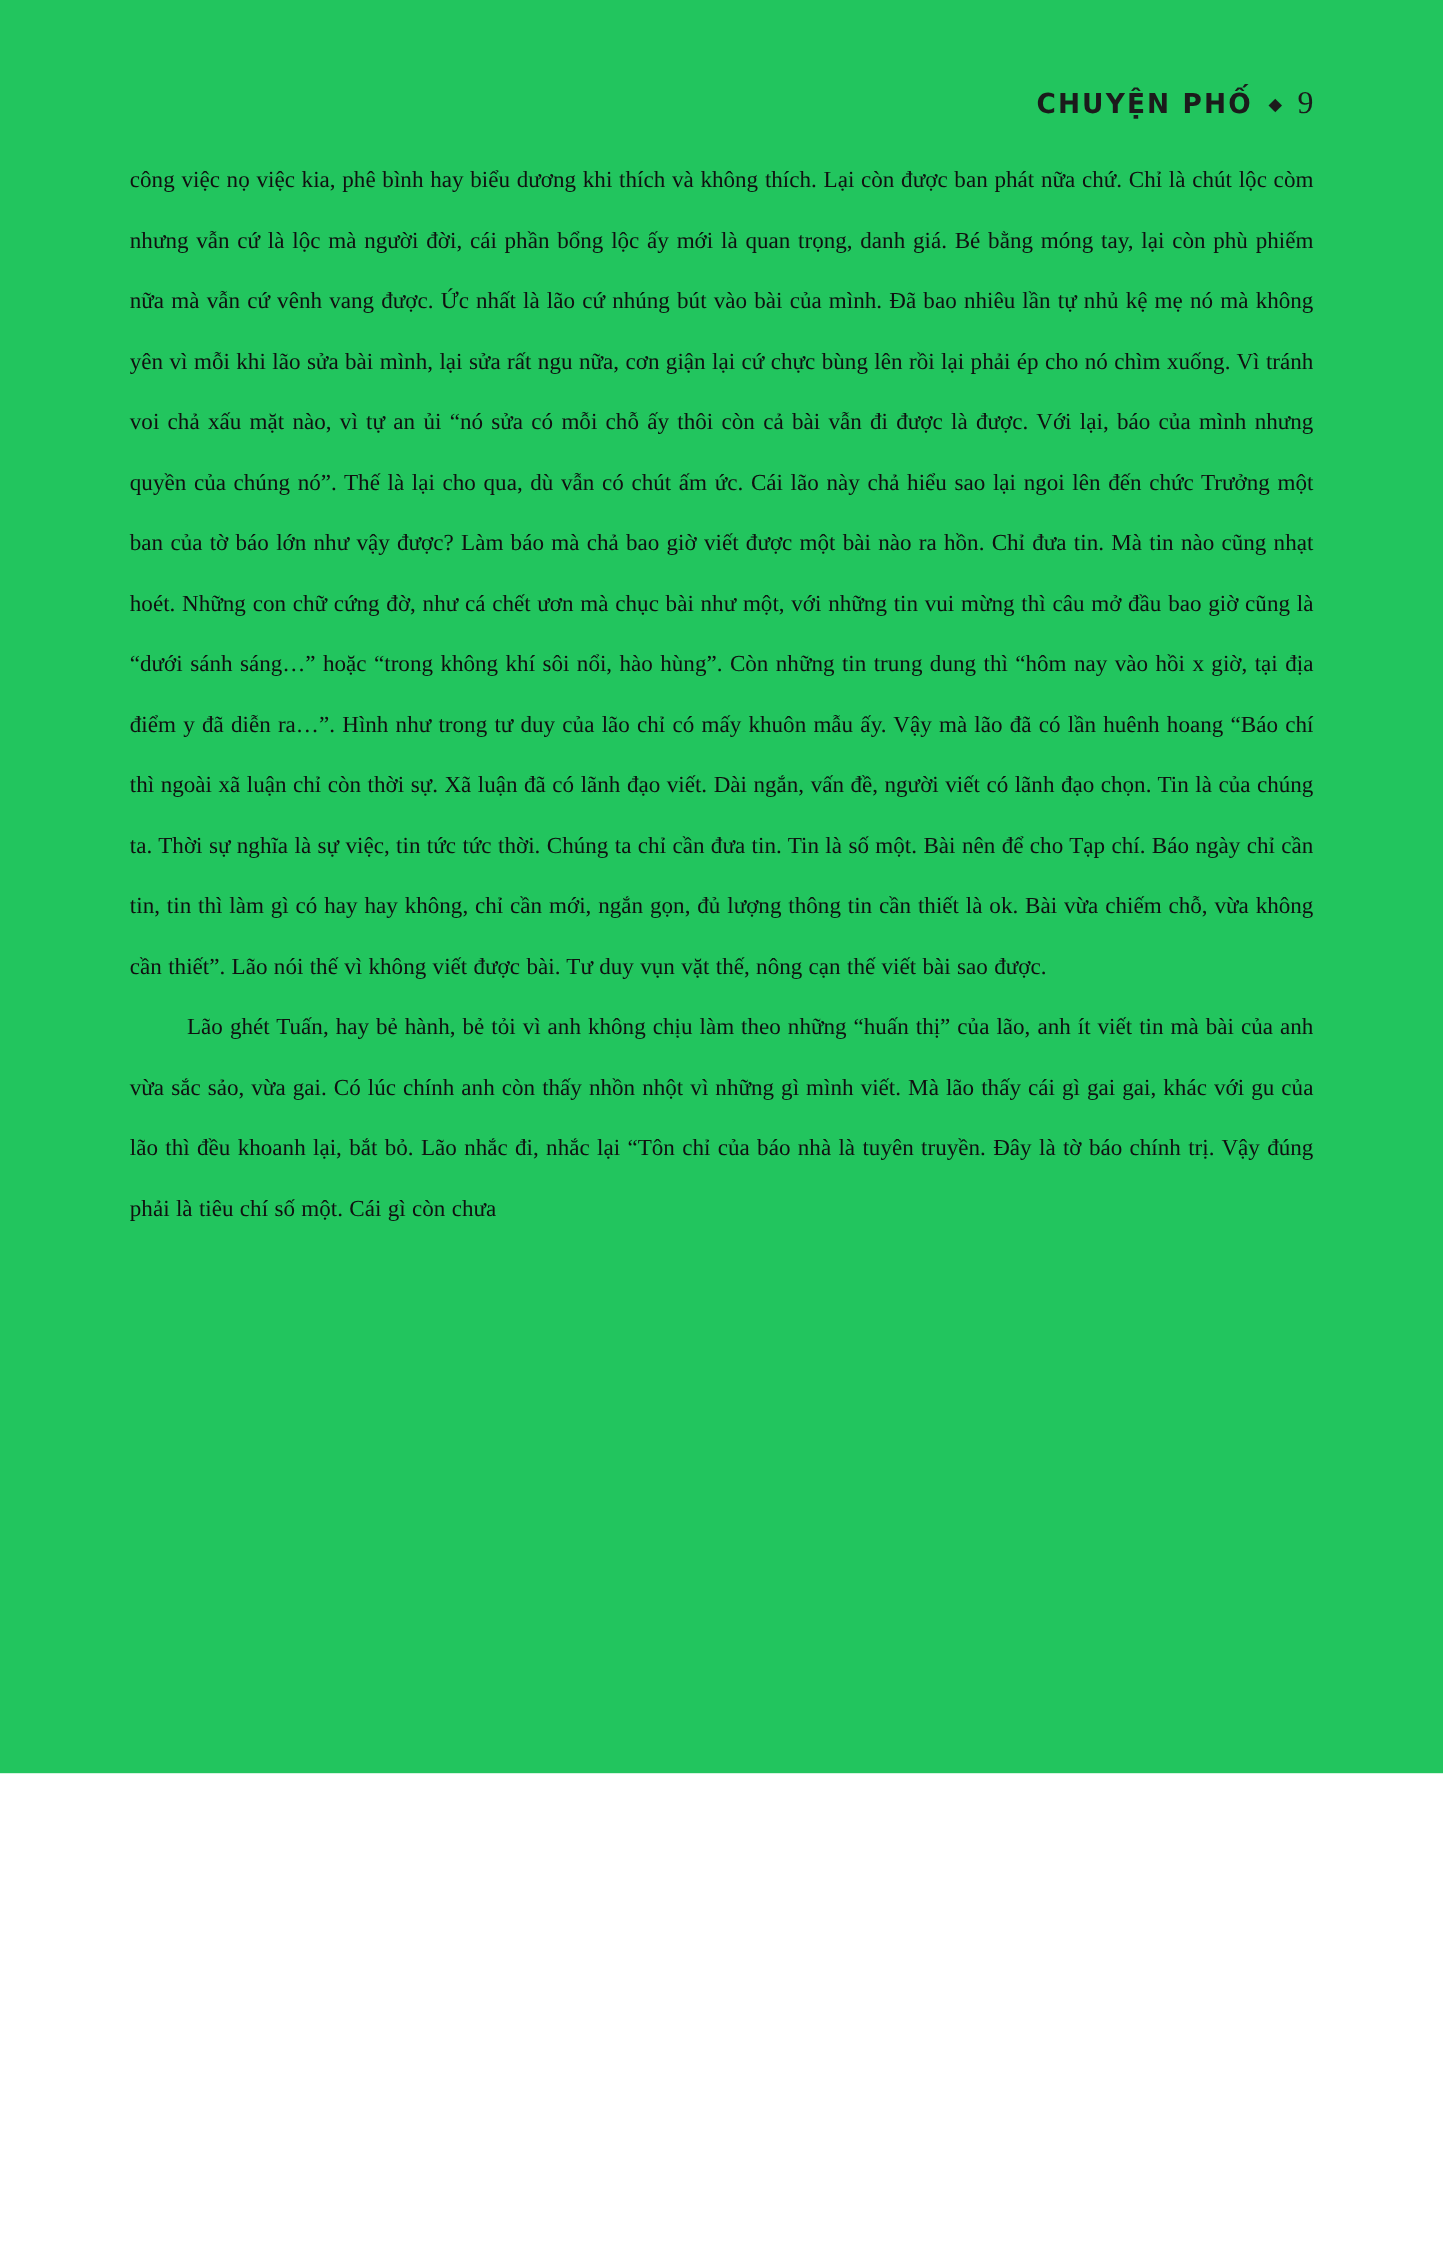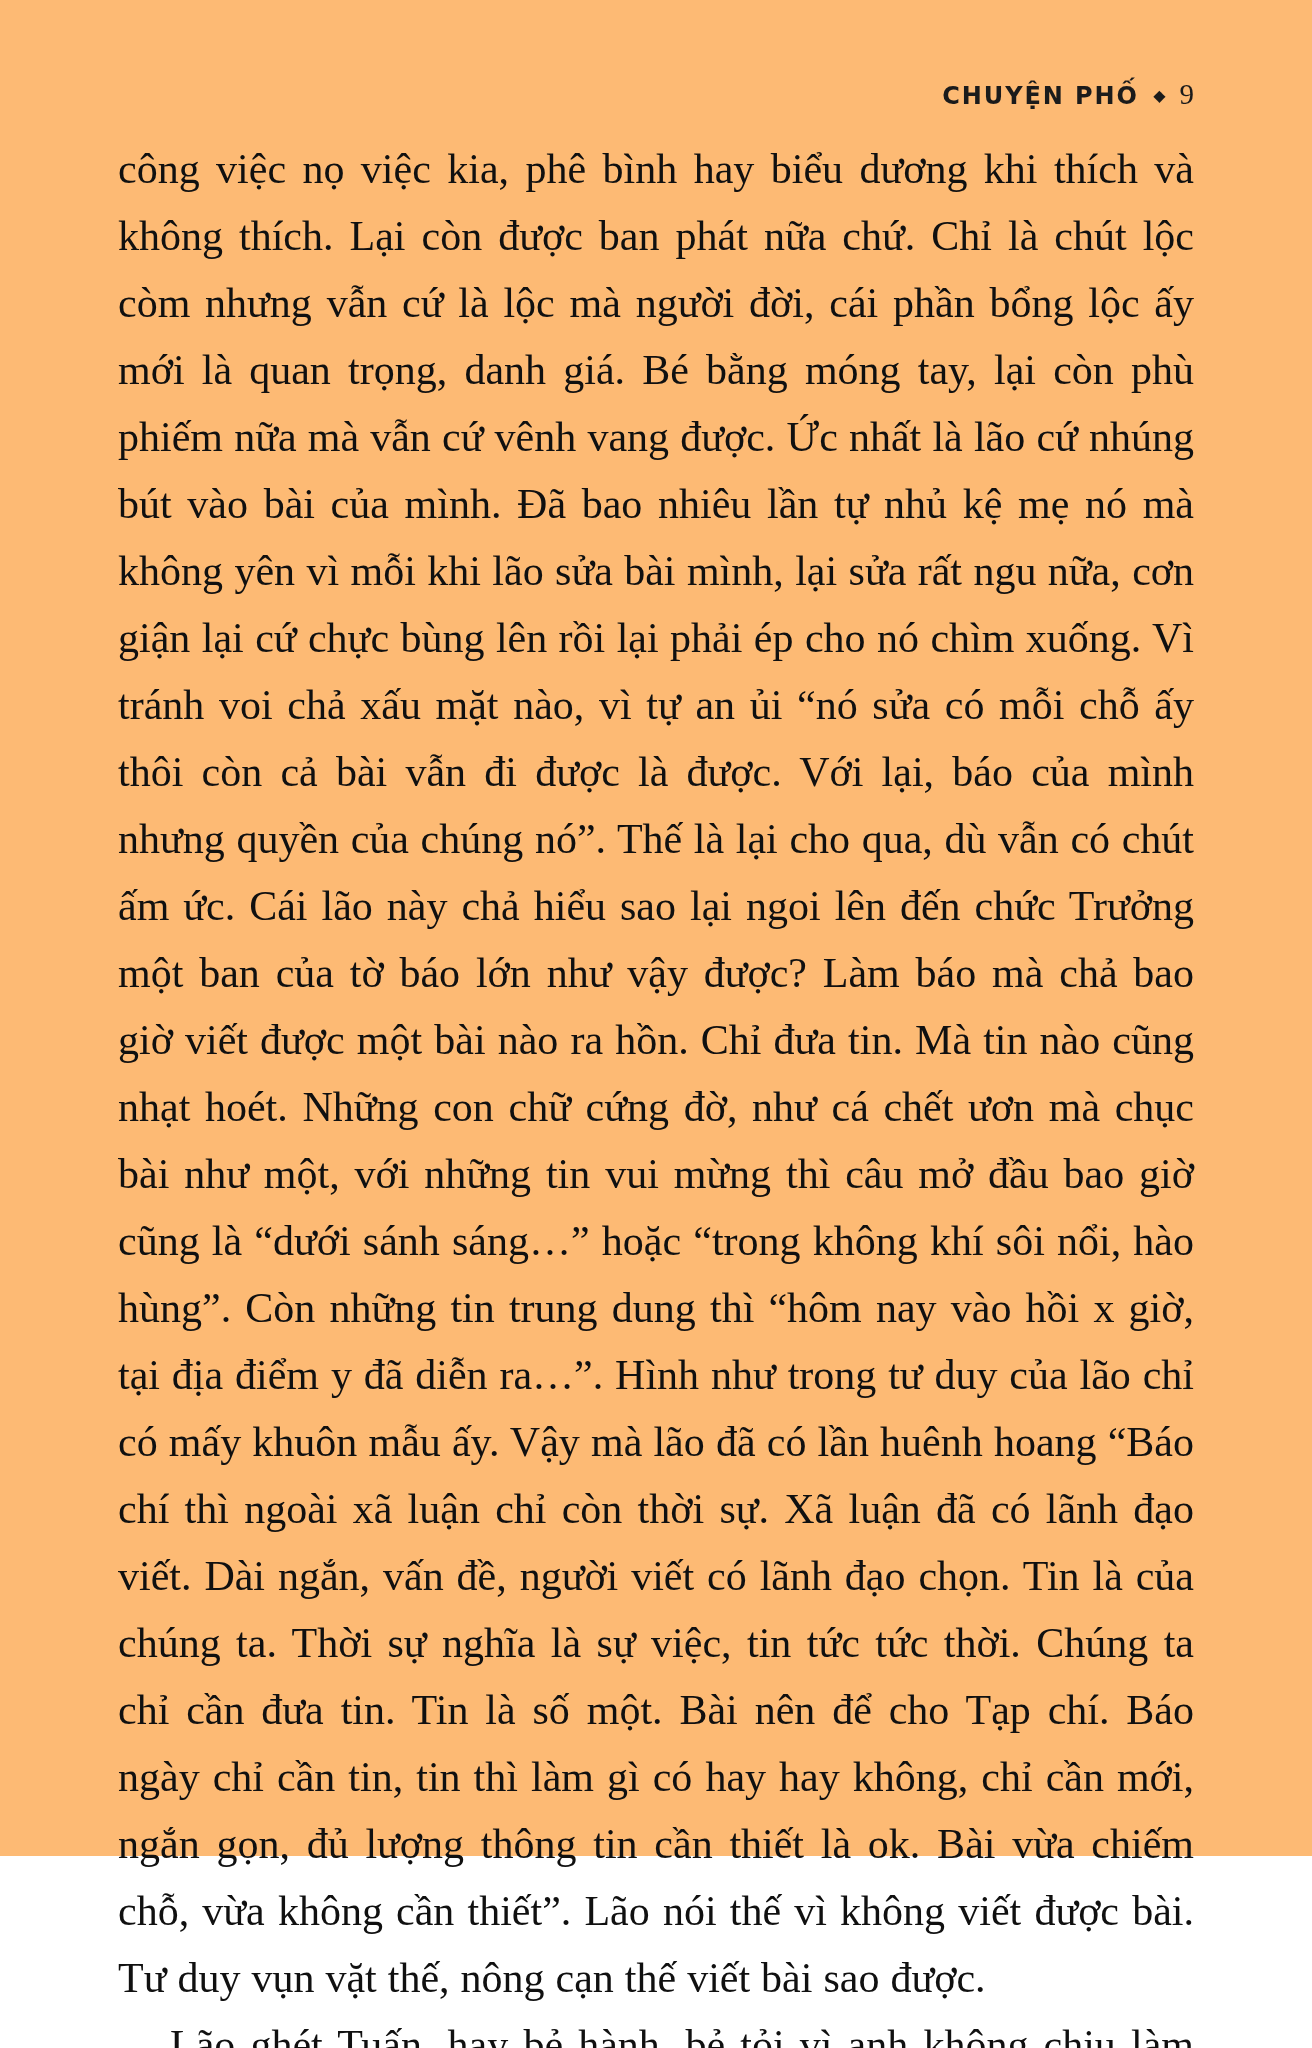--- a/index.html
+++ b/index.html
@@ -15,22 +15,22 @@
     color: #111111;
     position: relative;
     overflow: hidden;
   }
 
   .page {
     position: absolute;
     left: 0;
     top: 0;
     width: 1312px;
-    height: 1856px;
-    background: #fdba74;
+    height: 1612px;
+    background: #22c55e;
     box-sizing: border-box;
   }
 
   
   .running-head {
     position: absolute;
     top: 78px;
     left: 120px;
     right: 118px;
     height: 42px;
@@ -66,22 +66,22 @@
   
   .text-block {
     position: absolute;
     top: 136px;
     left: 118px;
     width: 1076px;
   }
 
   p.para {
     margin: 0;
-    font-size: 42px;
-    line-height: 67px;
+    font-size: 21px;
+    line-height: 55px;
     text-align: justify;
     text-justify: inter-word;
     word-spacing: 0.5px;
     hyphens: none;
     color: #101010;
   }
   p.para.indent {
     text-indent: 52px;
   }
   p.para + p.para {

